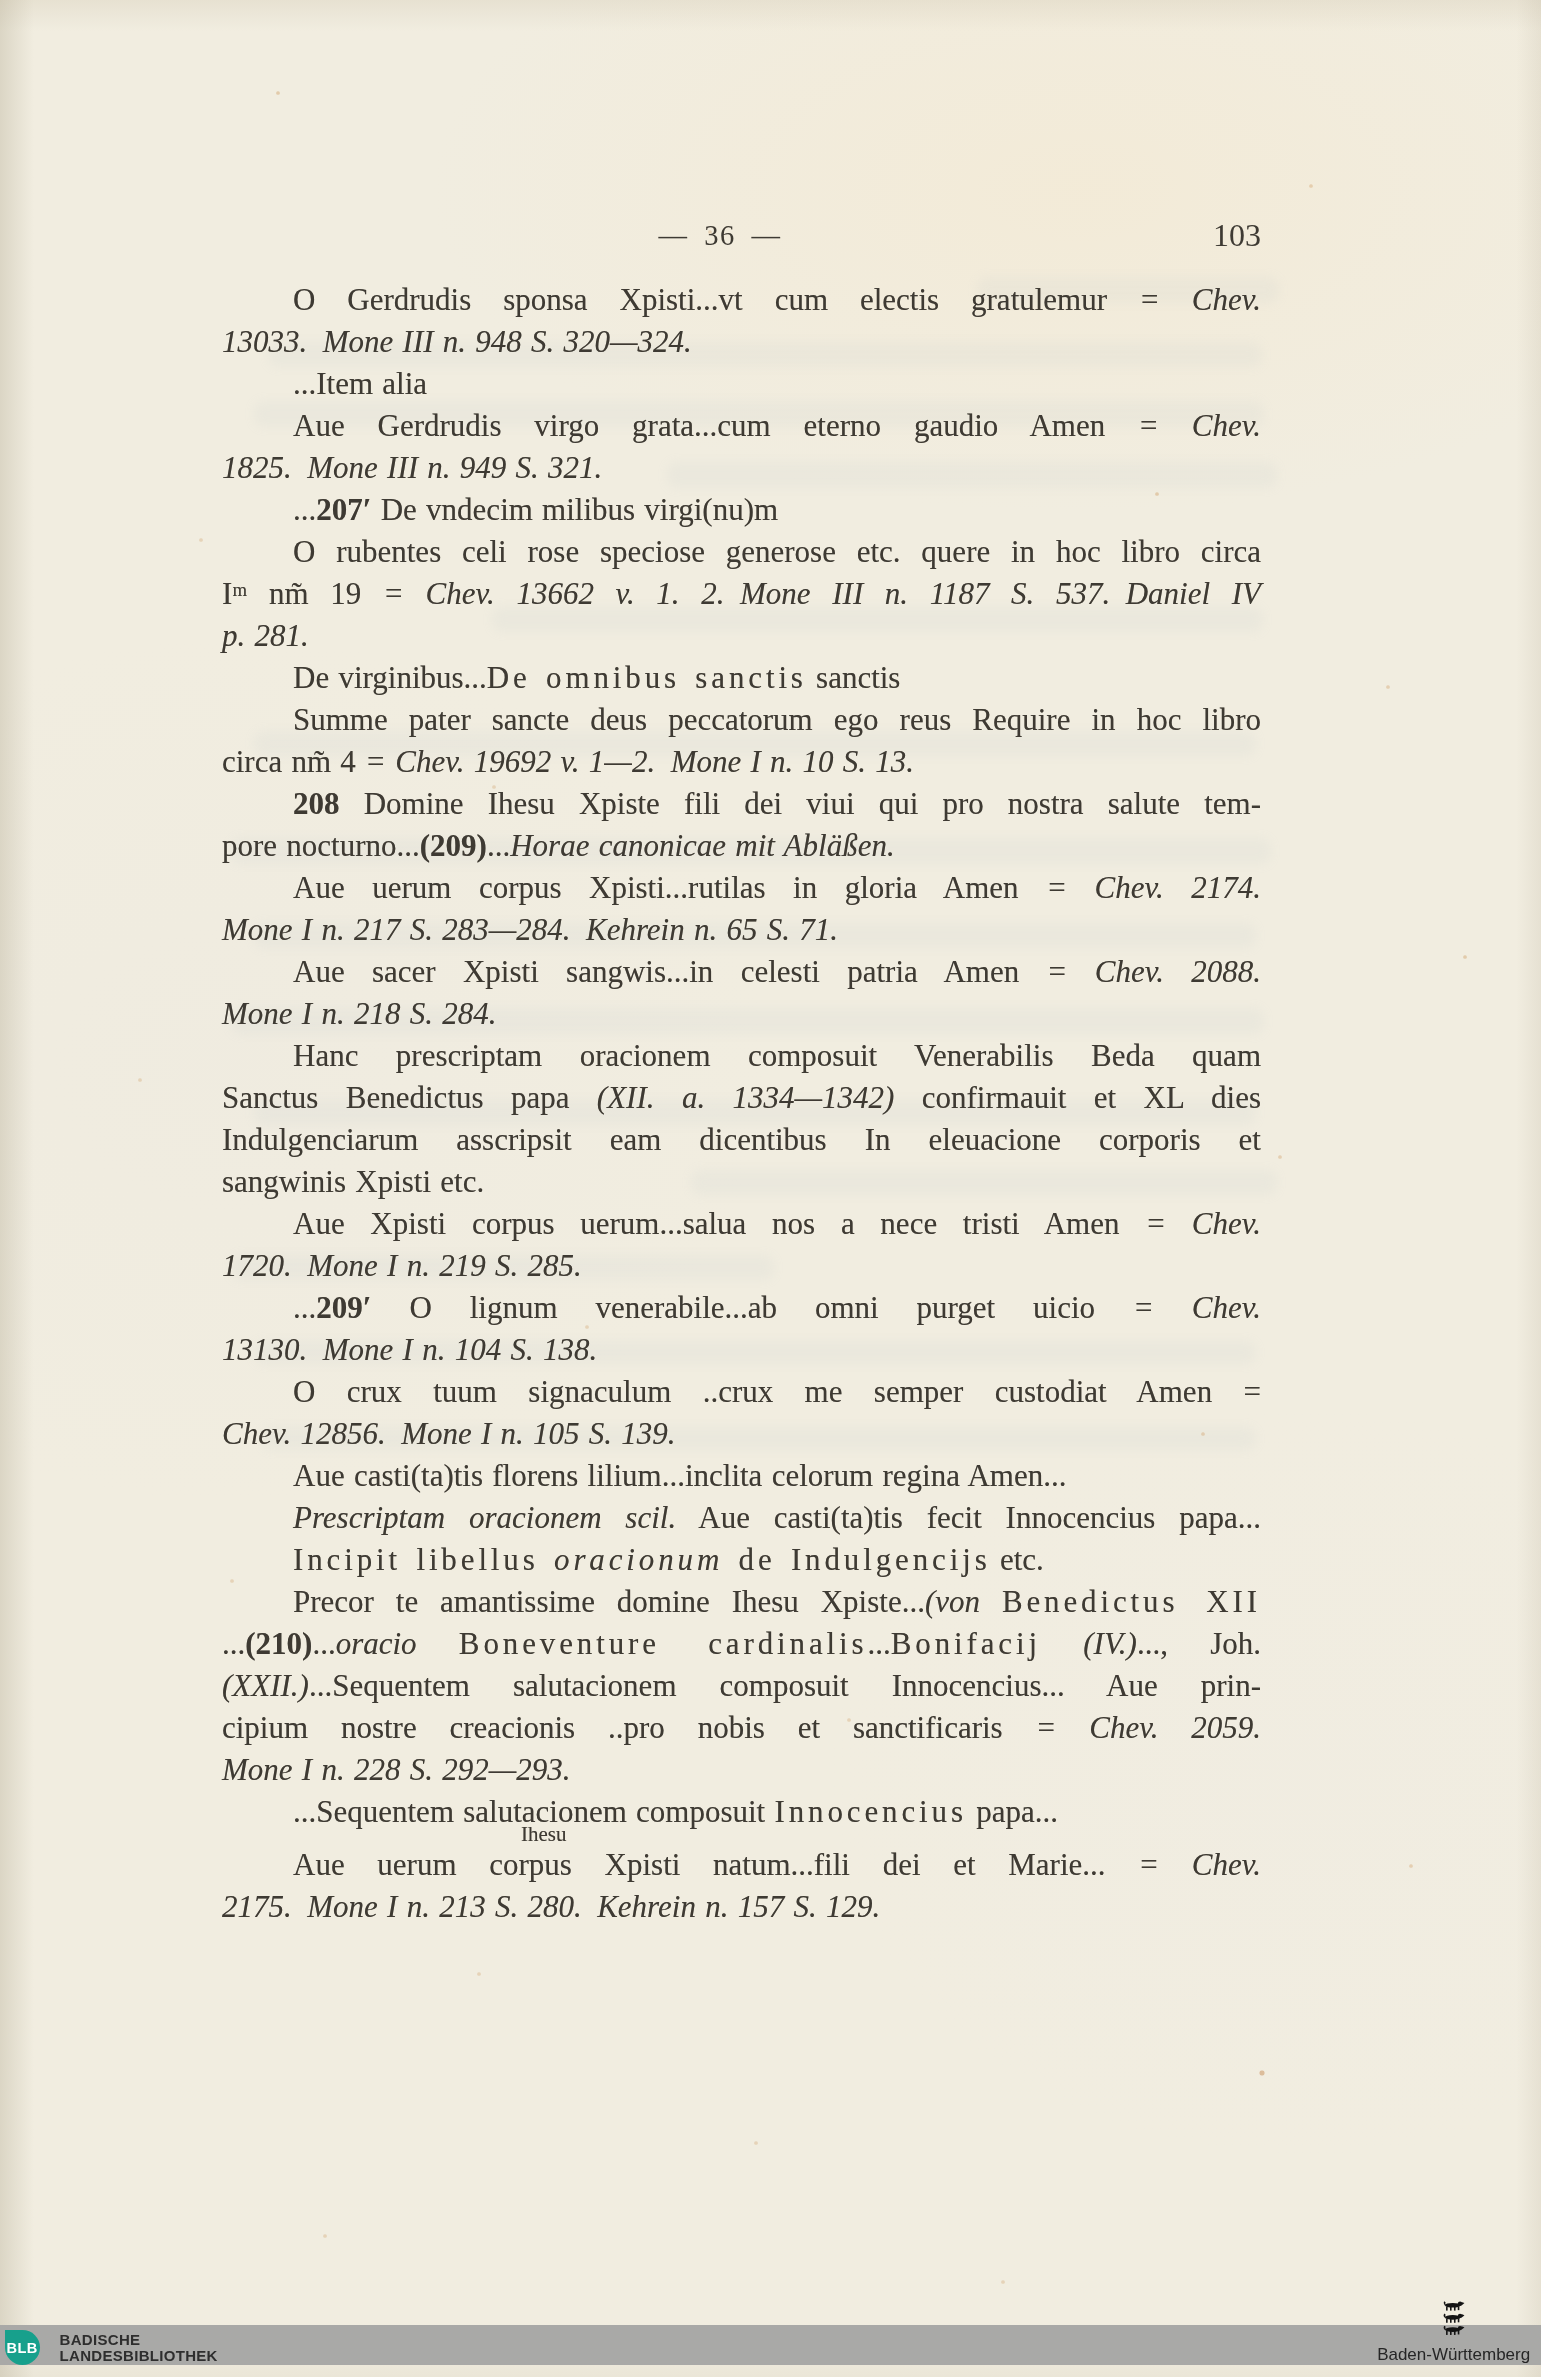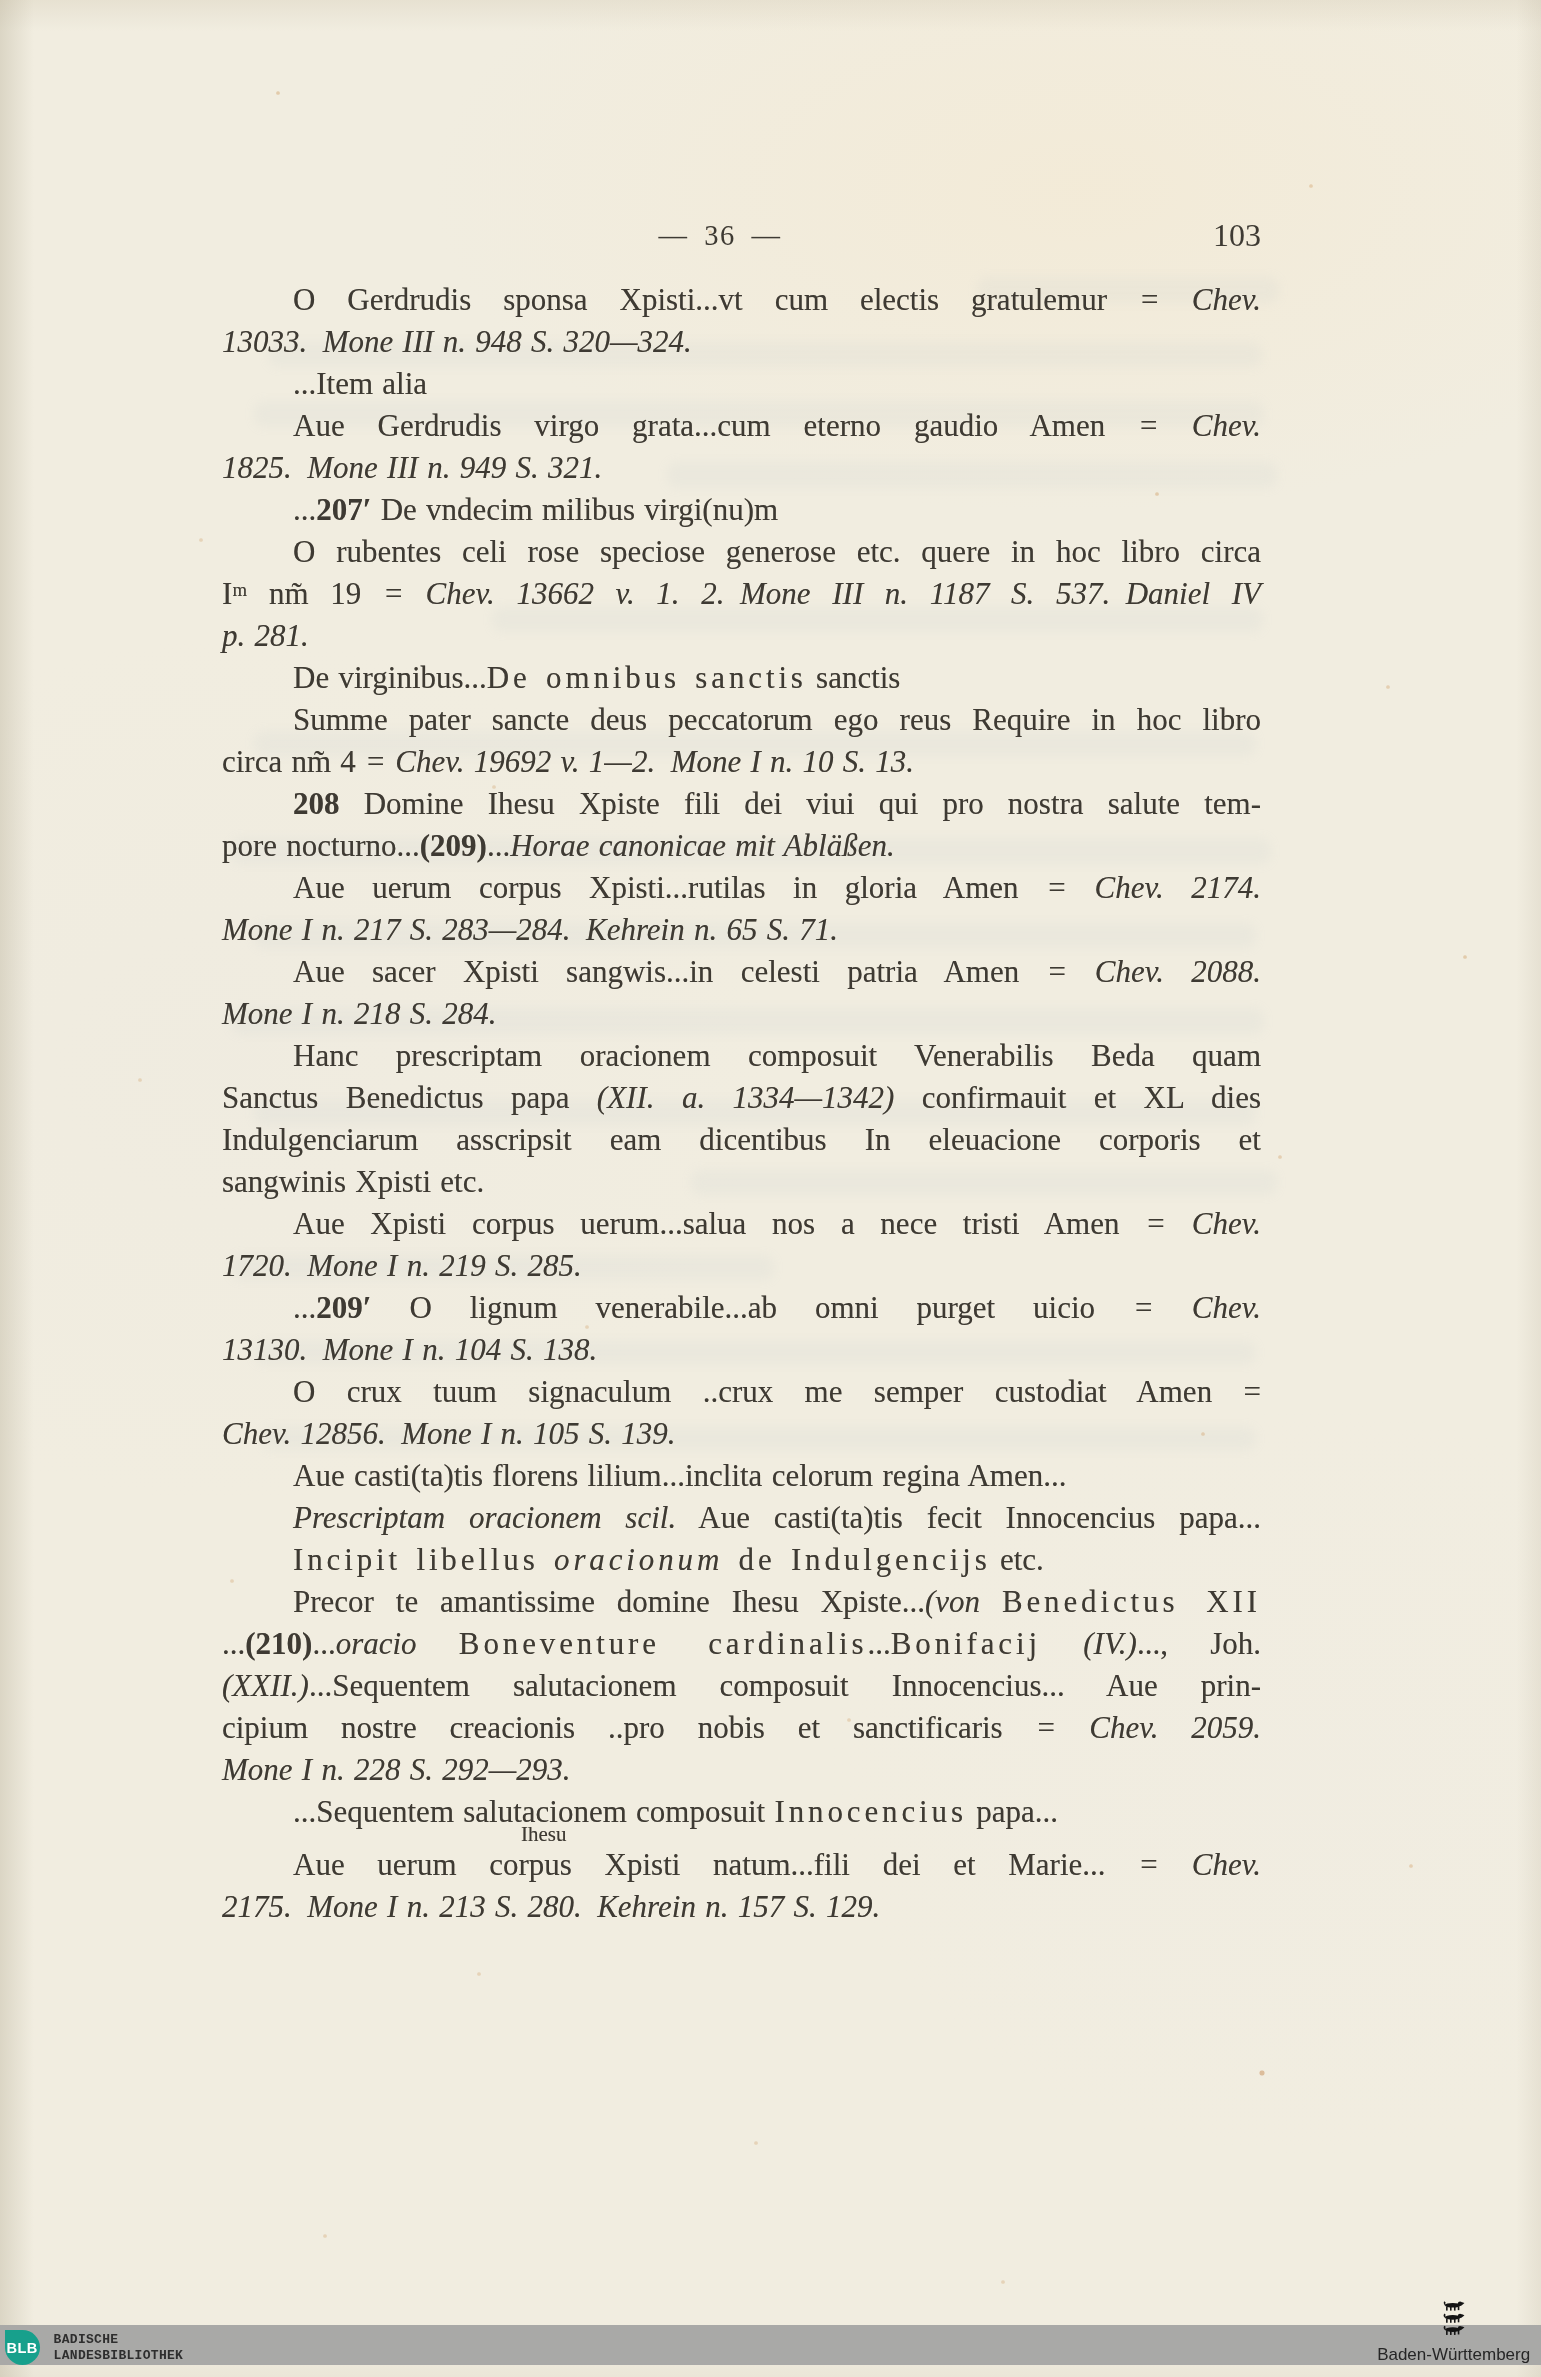--- a/index.html
+++ b/index.html
@@ -64,22 +64,22 @@
     position:absolute; left:0; bottom:12px; width:100%; height:40px; z-index:7;
     background:var(--footer-bar);
     font-family:"Liberation Sans","DejaVu Sans",sans-serif;
     display:flex; align-items:flex-end; justify-content:space-between;
   }
   .blb-group{display:flex; align-items:center; padding-left:4.6px;}
   .blb-logo{width:35px; height:35px; background:var(--blb-teal);
             border-radius:0 50% 50% 50%;
             display:flex; align-items:center; justify-content:center;}
   .blb-abbr{color:#ffffff; font-weight:700; font-size:14.6px; letter-spacing:0.4px;}
-  .blb-name{margin-left:14px; color:var(--footer-text); font-weight:700;
-            font-size:13px; line-height:16px; letter-spacing:0.3px;font-family:Liberation Mono, monospace;}
+  .blb-name{margin-left:20px; color:var(--footer-text); font-weight:700;
+            font-size:15px; line-height:16px; letter-spacing:0.3px;}
   .bw-group{display:flex; align-items:center; gap:9.2px; padding-right:10.8px;
             color:#262626; font-size:17px;flex-direction:column;}
   .bw-arms{color:var(--arms-black); display:block;}
 </style>
 </head>
 <body>
 
 <div class="page">
 
   <div>

